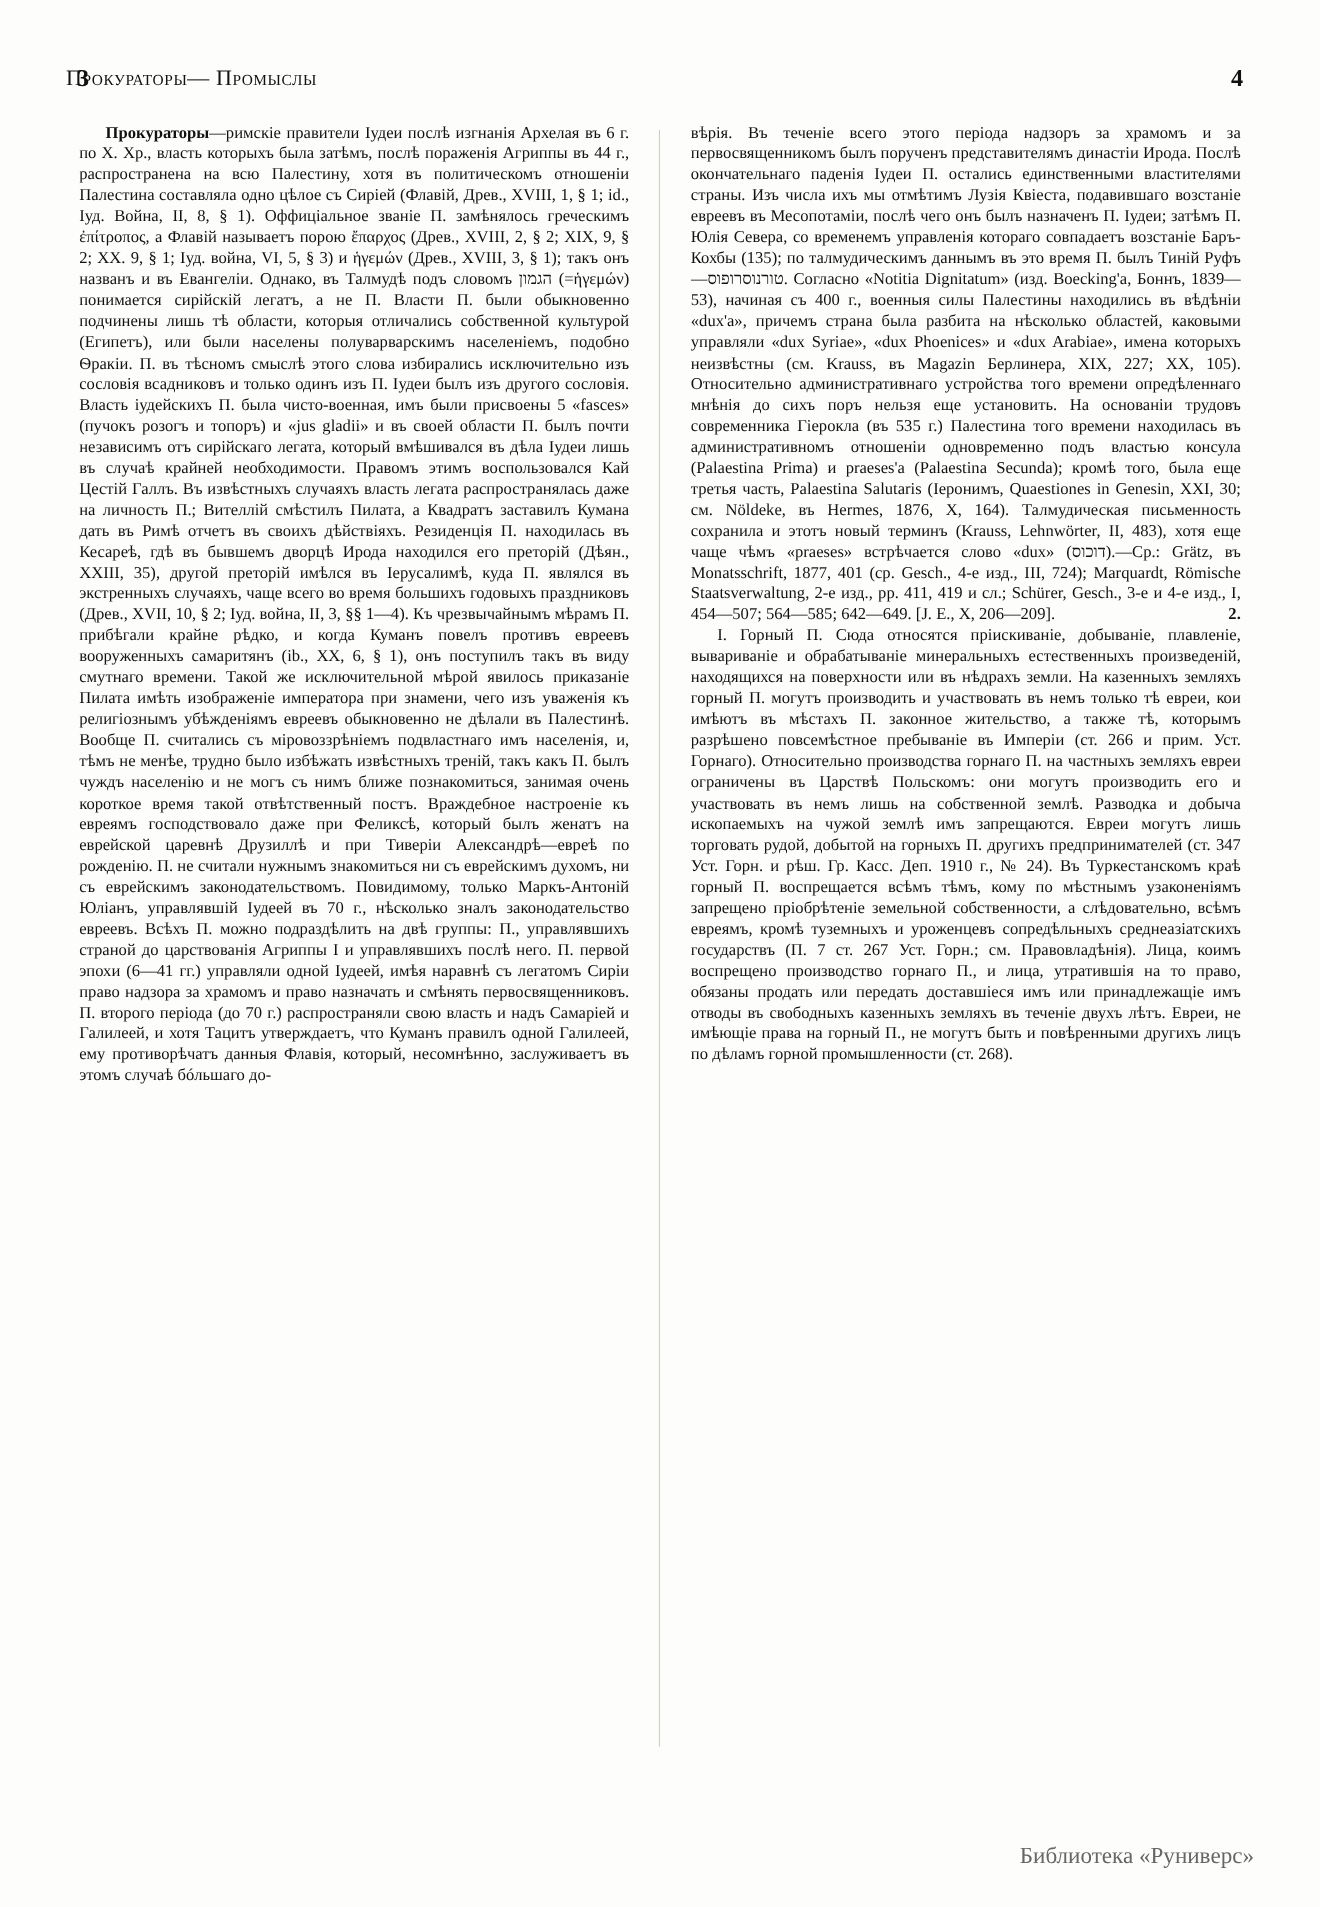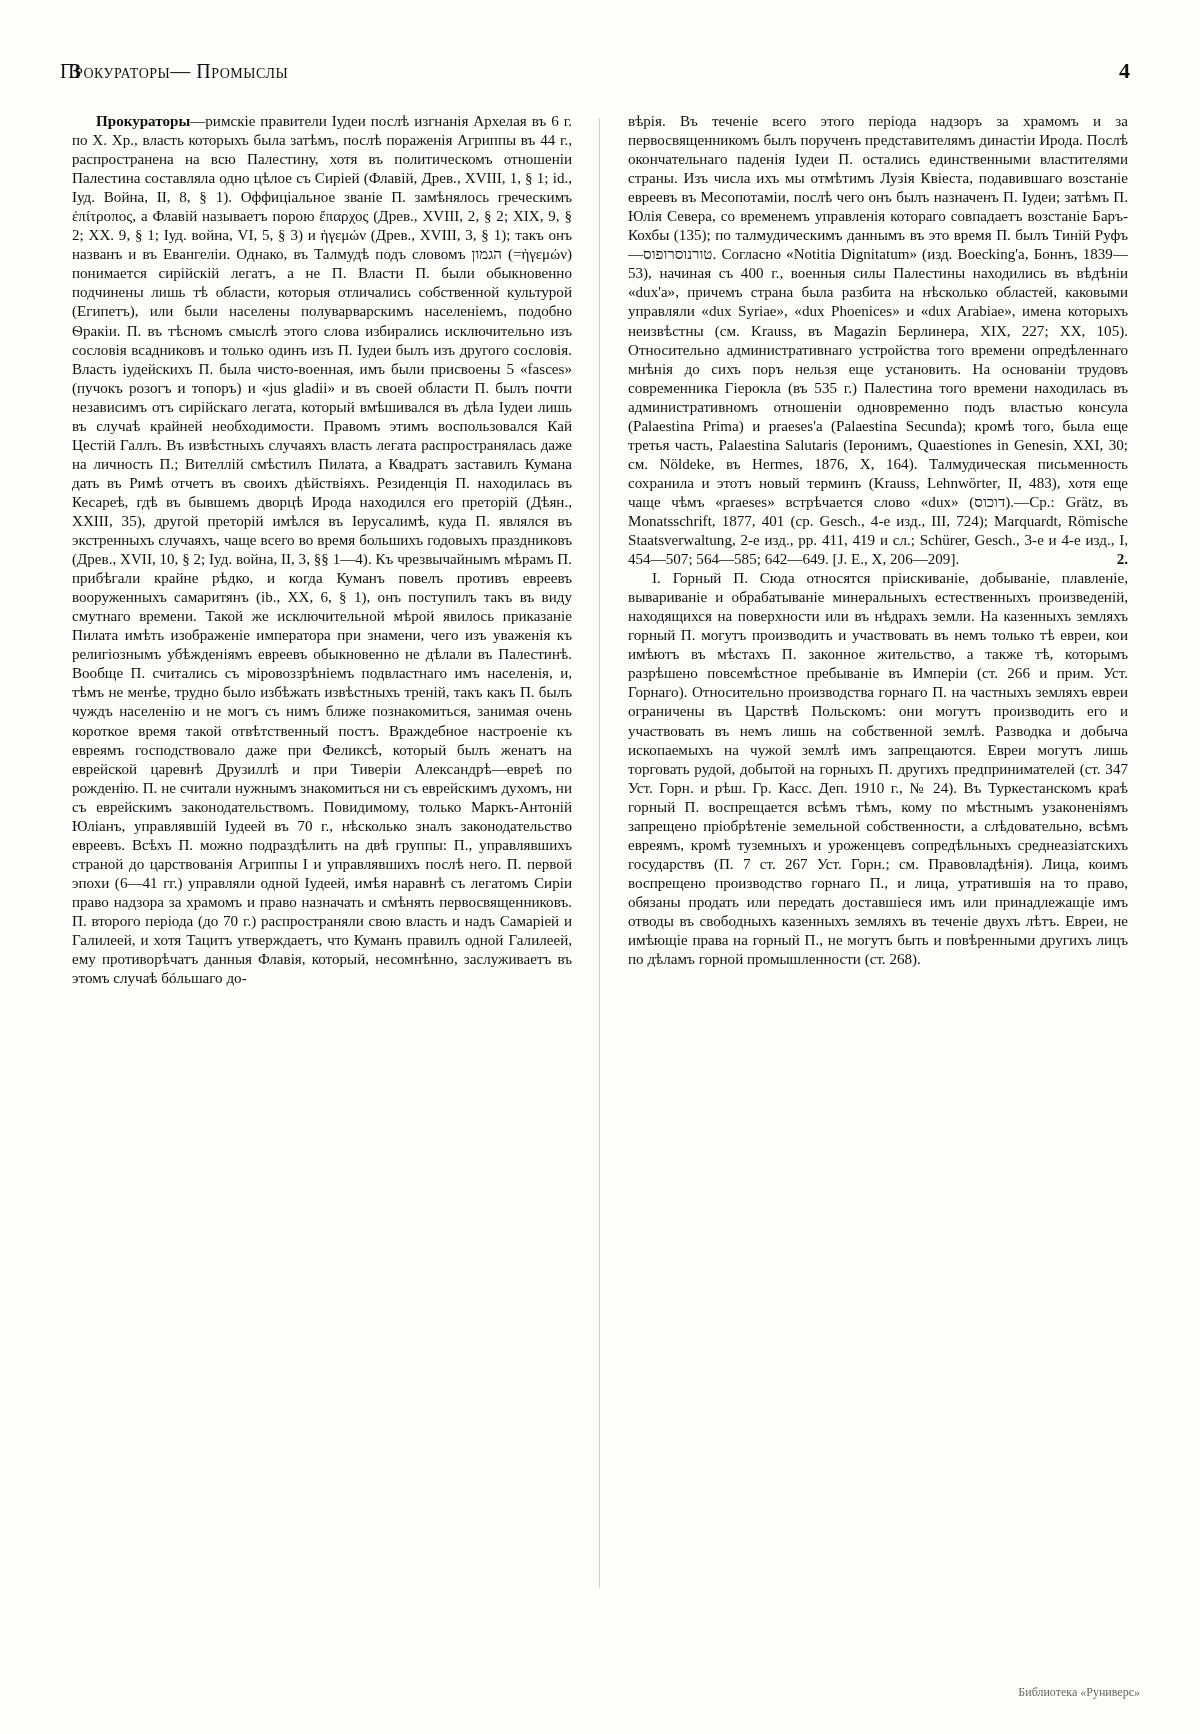--- a/index.html
+++ b/index.html
@@ -81,21 +81,21 @@
     text-indent: 24px;
     hyphens: auto;
   }
   p.cont { text-indent: 0; }
   .entry { font-weight: bold; }
   .ital { }
   .footer {
     position: absolute;
     right: 60px;
     bottom: 34px;
-    font-size: 12px;
+    font-size: 21px;
     color: #666;
     font-family: "Liberation Serif", serif;
   }
 </style>
 </head>
 <body>
 
 <div class="page">
 
   <div class="header">

